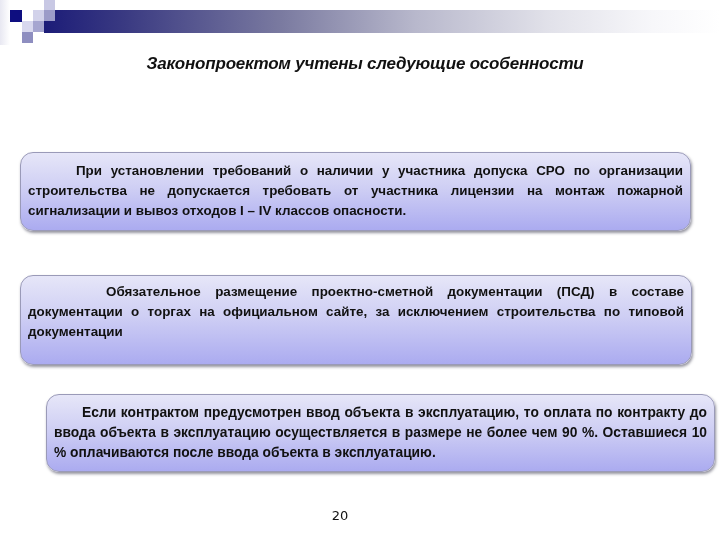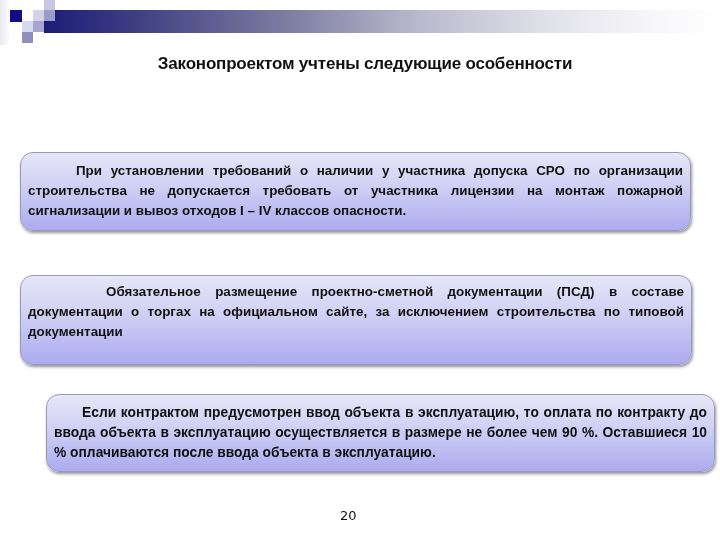--- a/index.html
+++ b/index.html
@@ -49,21 +49,21 @@
       position: absolute;
       left: 100px; top: 52px;
       width: 530px;
       text-align: center;
       font-weight: bold;
       font-size: 17px;
       line-height: 24px;
       letter-spacing: -0.2px;
       color: #111;
     }
-    .title .line { display: block; }
+    .title .line { display: block; font-style: italic; }
 
     .box {
       position: absolute;
       border: 1px solid #9a9ab8;
       border-radius: 13px;
       background: linear-gradient(to bottom, #e6e6f8 0%, #cfcff4 45%, #ababf0 100%);
       box-shadow: 1px 2px 3px rgba(60, 60, 80, 0.55);
       box-sizing: border-box;
       padding: 8px 7px 0 7px;
       font-weight: bold;
@@ -78,22 +78,23 @@
       text-align-last: left;
     }
     .box1 { left: 20px; top: 152px; width: 671px; height: 79px; }
     .box2 { left: 20px; top: 275px; width: 672px; height: 90px; padding-top: 6px; }
     .box2 p { text-indent: 78px; }
     .box3 { left: 25px; top: 394px; width: 669px; height: 78px; padding-top: 8px; font-size: 13.8px; margin-left: 21px; }
     .box3 p { text-indent: 28px; }
 
     .page-number {
       position: absolute;
-      left: 340px; top: 508px;
+      left: 320px; top: 508px;
       width: 40px;
+      text-align: center;
       font-size: 13px;
       font-family: "DejaVu Sans", sans-serif;
       color: #111;
     }
   </style>
 </head>
 <body>
 
 <div class="deco">
   <div class="fade"></div>

